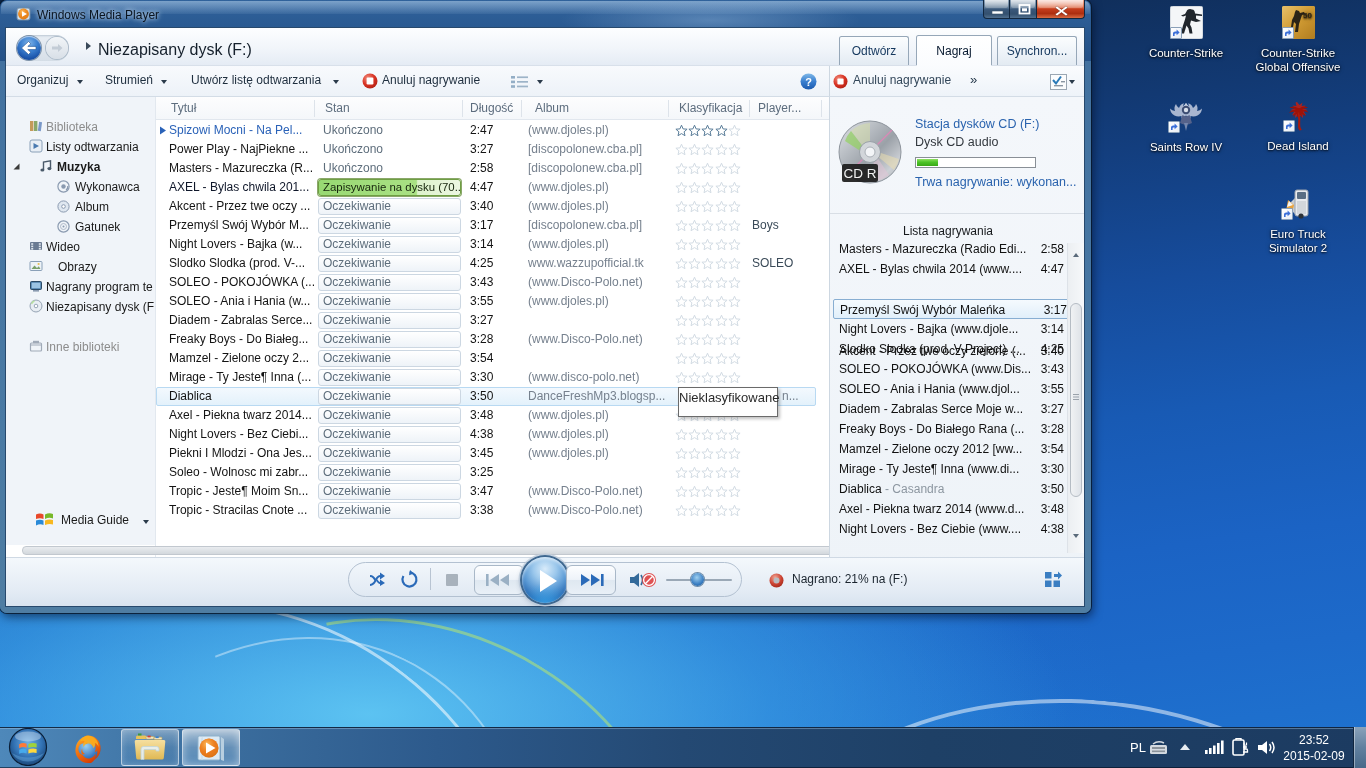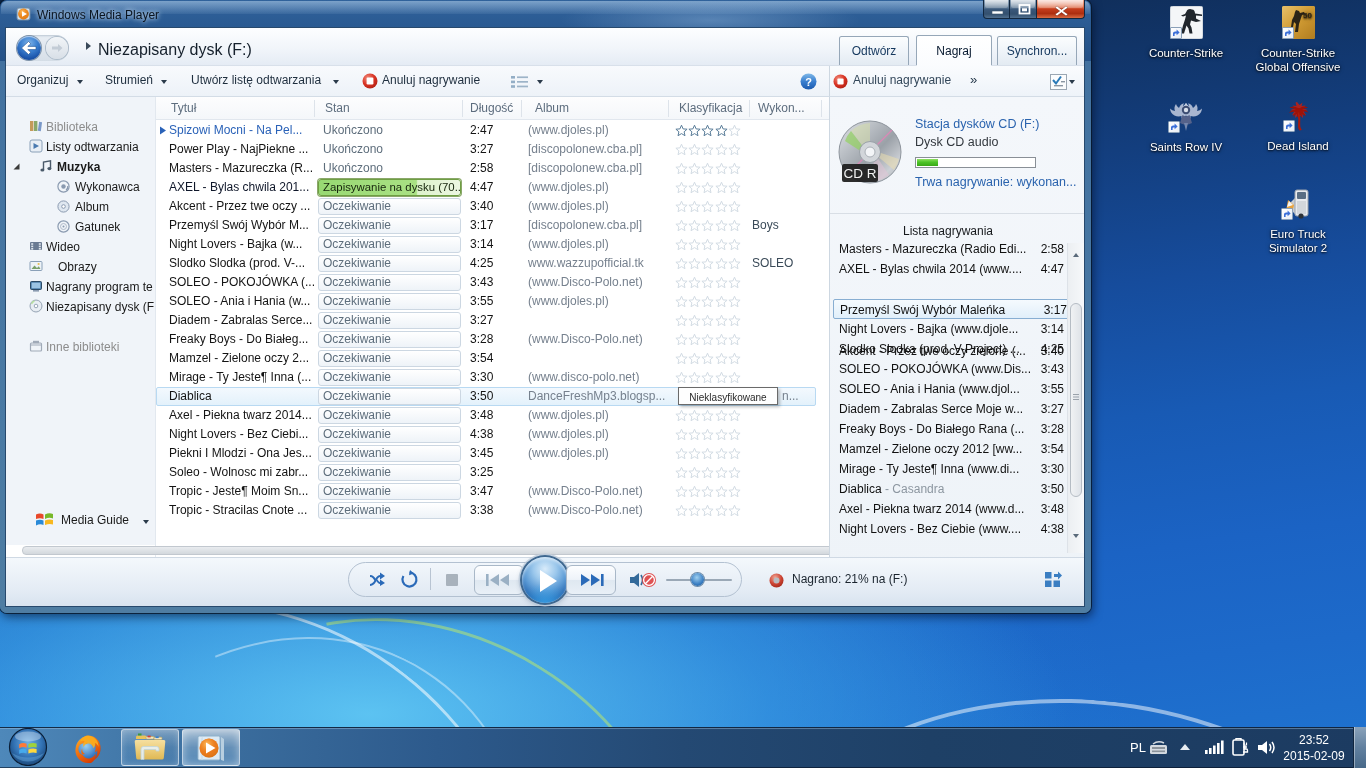--- a/index.html
+++ b/index.html
@@ -344,21 +344,21 @@
 <div style="position:absolute;left:55px;top:416px;font-size:12px;color:#1a1a1a;">Media Guide</div>
 <div style="position:absolute;left:137px;top:423px;width:0;height:0;border-left:3.5px solid transparent;border-right:3.5px solid transparent;border-top:4px solid #2a3a4a;"></div>
 </div>
 <div id="listarea">
 <div id="colhdr">
             <span style="left:15px;">Tytuł</span>
             <span style="left:169px;">Stan</span>
             <span style="left:314px;">Długość</span>
             <span style="left:379px;">Album</span>
             <span style="left:523px;">Klasyfikacja</span>
-            <span style="left:602px;">Wykon...</span>
+            <span style="left:602px;">Player...</span>
 <div class="hsep" style="left:158px;"></div>
             <div class="hsep" style="left:306px;"></div>
             <div class="hsep" style="left:365px;"></div>
             <div class="hsep" style="left:512px;"></div>
             <div class="hsep" style="left:593px;"></div>
             <div class="hsep" style="left:665px;"></div>
 </div>
 <div class="lrow" style="top:24px;">
             <svg style="position:absolute;left:3px;top:5px;" width="8" height="9" viewBox="0 0 8 9">
               <path d="M1 0.5 L7 4.5 L1 8.5 Z" fill="#2a62b8"></path>
@@ -721,21 +721,21 @@
               </svg><svg class="st" width="13" height="13" viewBox="0 0 13 13">
                 <path d="M6.5 1.2 L8.1 4.9 L12.1 5.2 L9.1 7.8 L10 11.7 L6.5 9.6 L3 11.7 L3.9 7.8 L0.9 5.2 L4.9 4.9 Z" fill="none" stroke="#d3dce4" stroke-width="1"></path>
               </svg><svg class="st" width="13" height="13" viewBox="0 0 13 13">
                 <path d="M6.5 1.2 L8.1 4.9 L12.1 5.2 L9.1 7.8 L10 11.7 L6.5 9.6 L3 11.7 L3.9 7.8 L0.9 5.2 L4.9 4.9 Z" fill="none" stroke="#d3dce4" stroke-width="1"></path>
               </svg><svg class="st" width="13" height="13" viewBox="0 0 13 13">
                 <path d="M6.5 1.2 L8.1 4.9 L12.1 5.2 L9.1 7.8 L10 11.7 L6.5 9.6 L3 11.7 L3.9 7.8 L0.9 5.2 L4.9 4.9 Z" fill="none" stroke="#d3dce4" stroke-width="1"></path>
               </svg><svg class="st" width="13" height="13" viewBox="0 0 13 13">
                 <path d="M6.5 1.2 L8.1 4.9 L12.1 5.2 L9.1 7.8 L10 11.7 L6.5 9.6 L3 11.7 L3.9 7.8 L0.9 5.2 L4.9 4.9 Z" fill="none" stroke="#d3dce4" stroke-width="1"></path>
               </svg></span>
           </div>
-<div style="position:absolute;left:522px;top:290px;width:100px;height:18px;box-sizing:border-box;border:1px solid #6a6a6a;background:#fefefe;box-shadow:2px 2px 3px rgba(0,0,0,.25);font-size:10px;color:#2a2a2a;line-height:19px;text-align:center;z-index:5;">Nieklasyfikowane</div>
+<div style="position:absolute;left:522px;top:290px;width:100px;height:30px;box-sizing:border-box;border:1px solid #6a6a6a;background:#fefefe;box-shadow:2px 2px 3px rgba(0,0,0,.25);font-size:13px;color:#2a2a2a;line-height:19px;text-align:center;z-index:5;">Nieklasyfikowane</div>
 </div>
 <div style="position:absolute;left:16px;top:518px;width:1044px;height:7px;border:1px solid #c2c8cf;border-radius:4px;background:linear-gradient(180deg,#e9ecef,#d3d8dd);"></div>
 <style>
 #rpanel{position:absolute;left:823px;top:69px;width:255px;height:476px;background:linear-gradient(180deg,#f4f7fb 0%,#eef3f8 100%);border-left:1px solid #cdd7e1;box-sizing:border-box;overflow:hidden;}
 .rrow{position:absolute;left:3px;width:236px;height:20px;font-size:12px;color:#111;line-height:20px;white-space:nowrap;}
 .rrow b{font-weight:normal;position:absolute;left:6px;}
 .rrow .tm{position:absolute;right:5px;}
 #playbar{position:absolute;left:0;top:529px;width:1078px;height:49px;background:linear-gradient(180deg,#f4f8fc 0%,#e3ebf4 70%,#d8e3ef 100%);border-top:1px solid #cfd9e4;box-sizing:border-box;}
 .pbtn{position:absolute;top:7px;width:50px;height:30px;box-sizing:border-box;border:1px solid #a9b8c8;border-radius:6px;background:linear-gradient(180deg,#fdfeff 0%,#eef3f9 48%,#dfe8f1 52%,#e9f0f7 100%);}
 </style>

